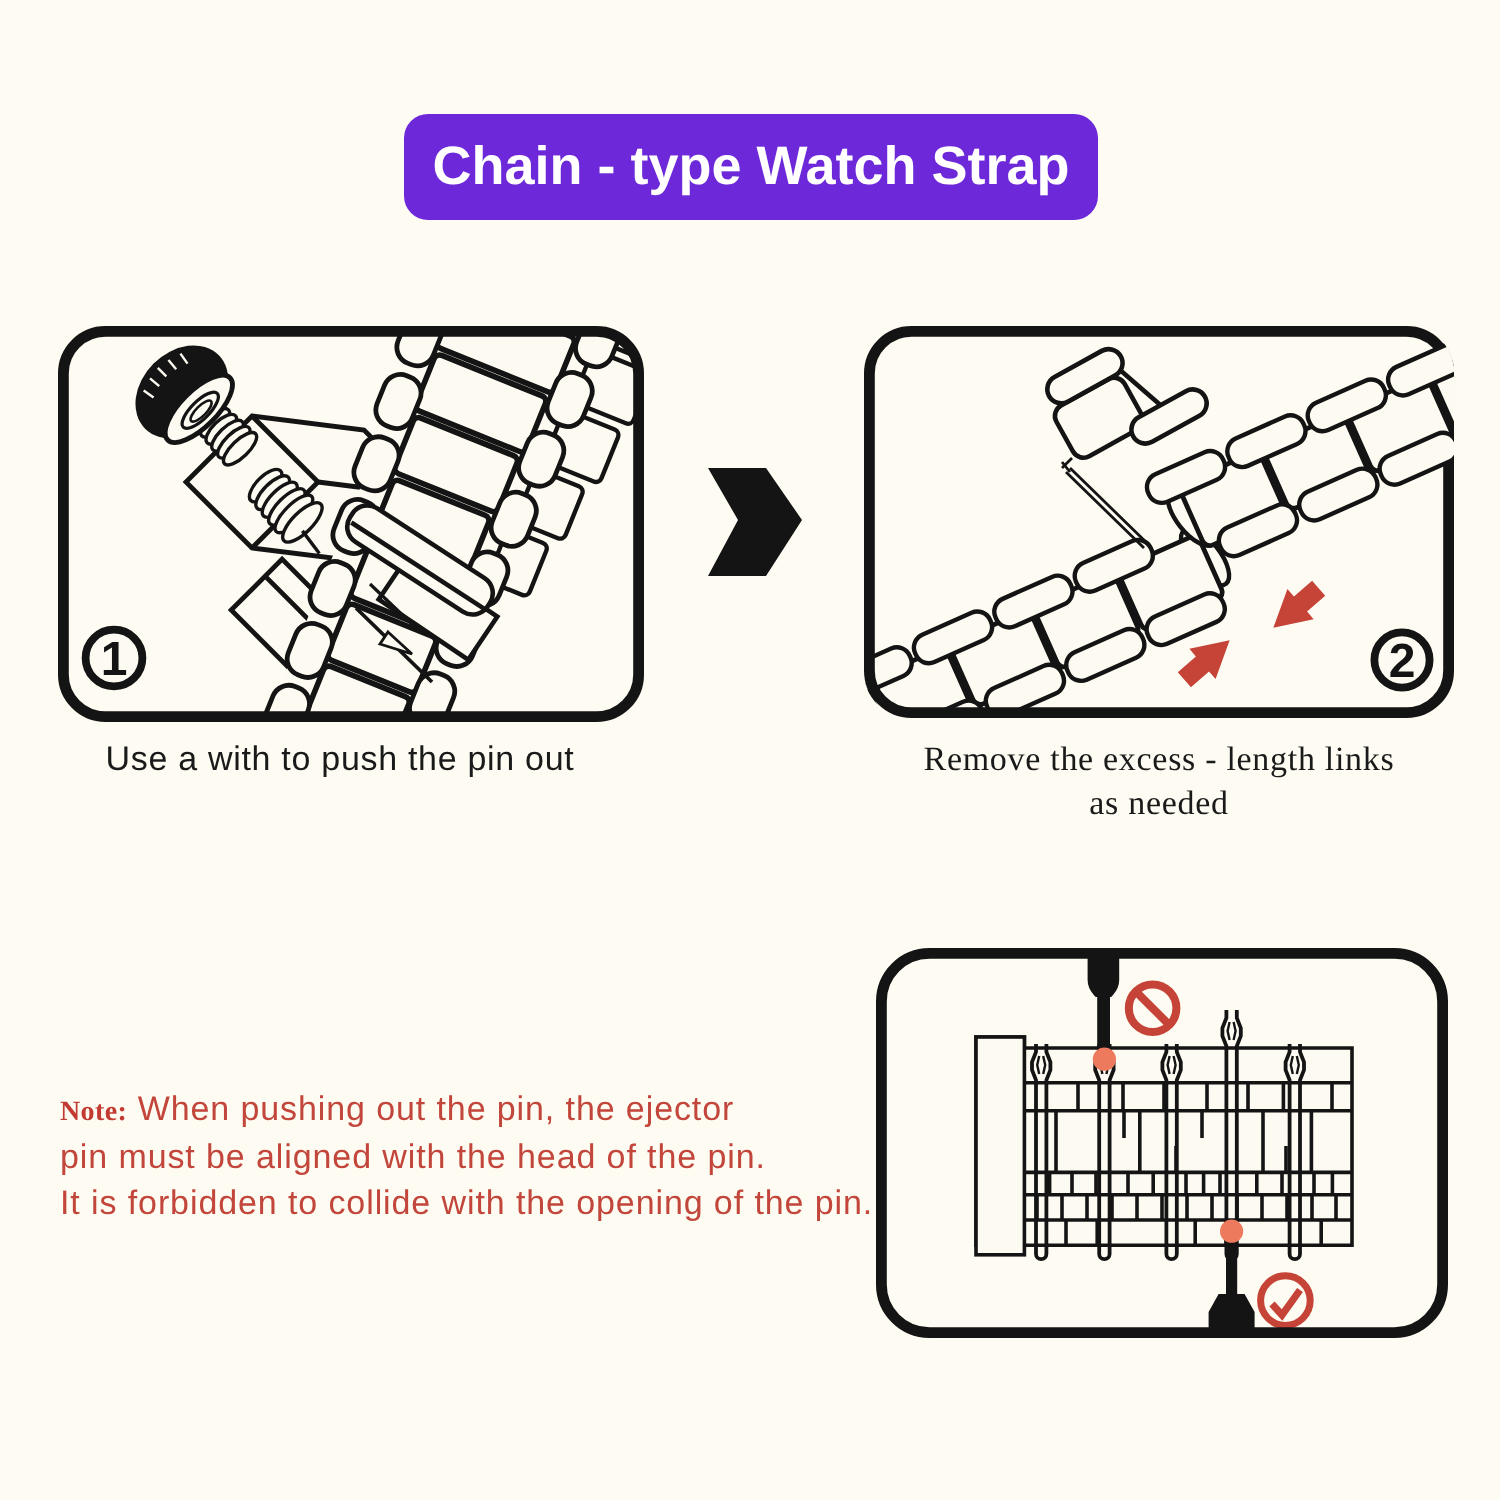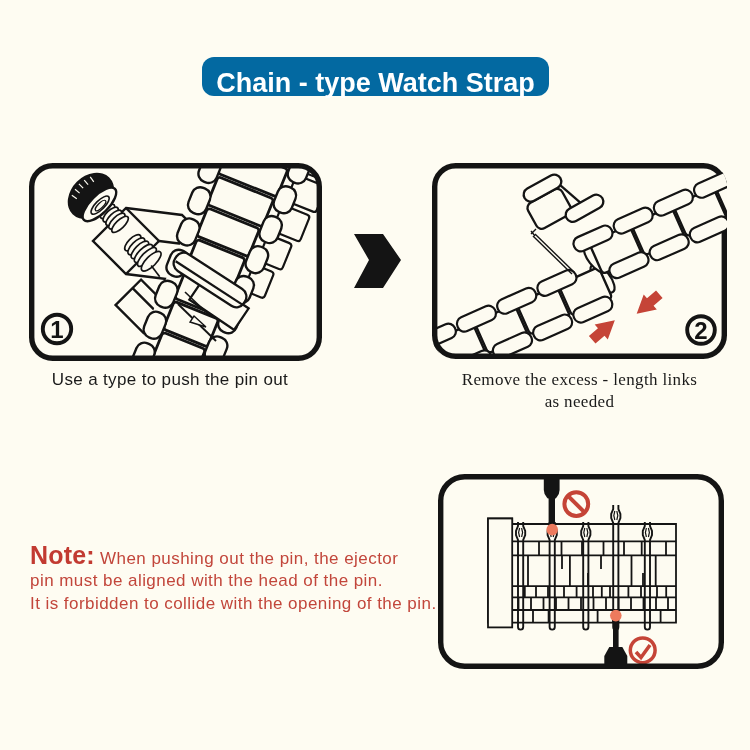--- a/index.html
+++ b/index.html
@@ -1,21 +1,21 @@
 <!DOCTYPE html>
 <html><head>
 <meta charset="utf-8">
 <style>
 html,body{margin:0;padding:0;}
 body{width:750px;height:750px;background:#FEFCF2;font-family:"Liberation Sans",sans-serif;position:relative;overflow:hidden;}
 .abs{position:absolute;}
-.banner{position:absolute;left:202px;top:57px;width:347px;height:39px;background:#0369a1;border-radius:12px;color:#FFFFFF;font-weight:bold;font-size:27px;text-align:center;line-height:53px;}
+.banner{position:absolute;left:202px;top:57px;width:347px;height:53px;background:#6d28d9;border-radius:12px;color:#FFFFFF;font-weight:bold;font-size:27px;text-align:center;line-height:53px;}
 .cap{position:absolute;color:#1A1A1A;font-size:17px;line-height:21.5px;letter-spacing:0.35px;text-align:center;}
 .note{position:absolute;left:30px;top:544px;width:455px;color:#C2463B;font-size:17px;line-height:22.3px;letter-spacing:0.45px;}
-.note b{font-size:25px;color:#C23A31;letter-spacing:0.2px;}
+.note b{font-size:14px;color:#C23A31;letter-spacing:0.2px;font-family:Liberation Serif, serif;}
 </style>
 </head>
 <body>
 <div class="banner">Chain - type Watch Strap</div>
 
 <svg class="abs" style="left:352px;top:232px;" width="52" height="58" viewBox="0 0 52 58">
   <polygon points="2,2 31,2 49,28 31,56 2,56 17,28" fill="#141414"></polygon>
 </svg>
 
 <svg class="abs" style="left:29px;top:163px;" width="293" height="198" viewBox="0 0 293 198">
@@ -207,21 +207,21 @@
         <polygon points="-15,5 -3,5 -3,10 15,0 -3,-10 -3,-5 -15,-5"></polygon>
       </g>
     </g>
 
     <circle cx="269" cy="165" r="13.8" fill="#FDFBF1" stroke="#141414" stroke-width="3.9"></circle>
     <text x="269" y="173.5" font-size="24" font-weight="bold" fill="#141414" text-anchor="middle">2</text>
    </g>
   </g>
 </svg>
 
-<div class="cap" style="left:25px;top:369px;width:290px;">Use a type to push the pin out</div>
+<div class="cap" style="left:25px;top:369px;width:290px;">Use a with to push the pin out</div>
 <div class="cap" style="left:432px;top:369px;width:295px;font-family:Liberation Serif, serif;">Remove the excess - length links<br>as needed</div>
 
 <div class="note"><b>Note:</b> When pushing out the pin, the ejector<br>pin must be aligned with the head of the pin.<br>It is forbidden to collide with the opening of the pin.</div>
 
 <svg class="abs" style="left:438px;top:474px;" width="286" height="195" viewBox="0 0 286 195">
   <defs>
     <clipPath id="p3clip">
         <rect x="0" y="0" width="286" height="195" rx="26"></rect>
       </clipPath>
   </defs>

